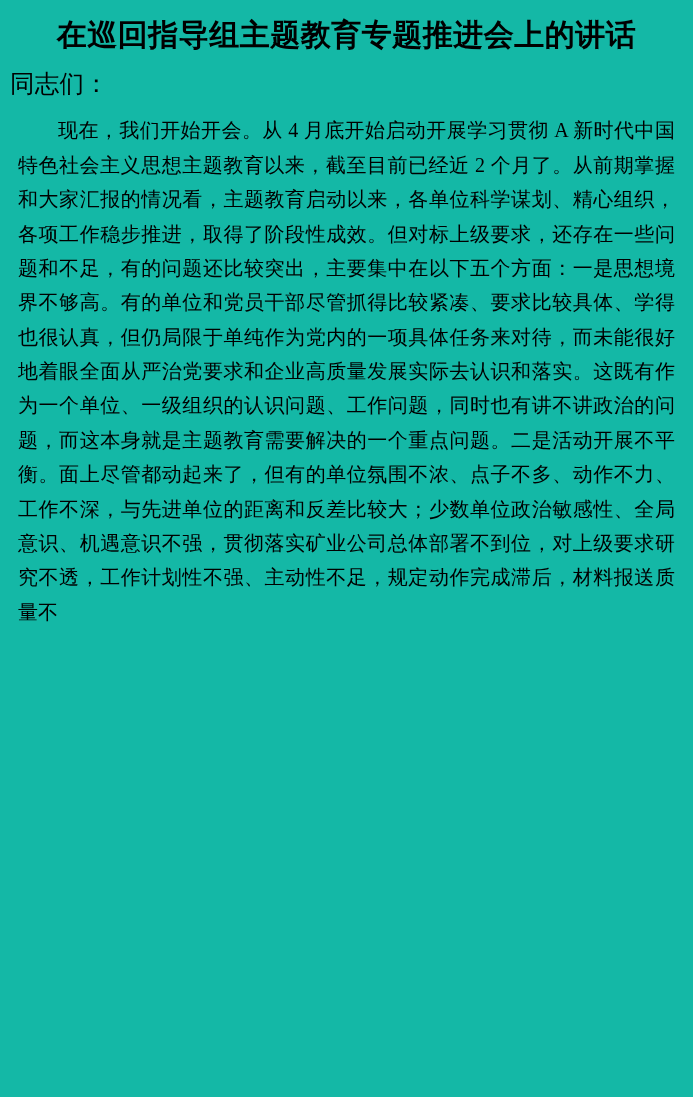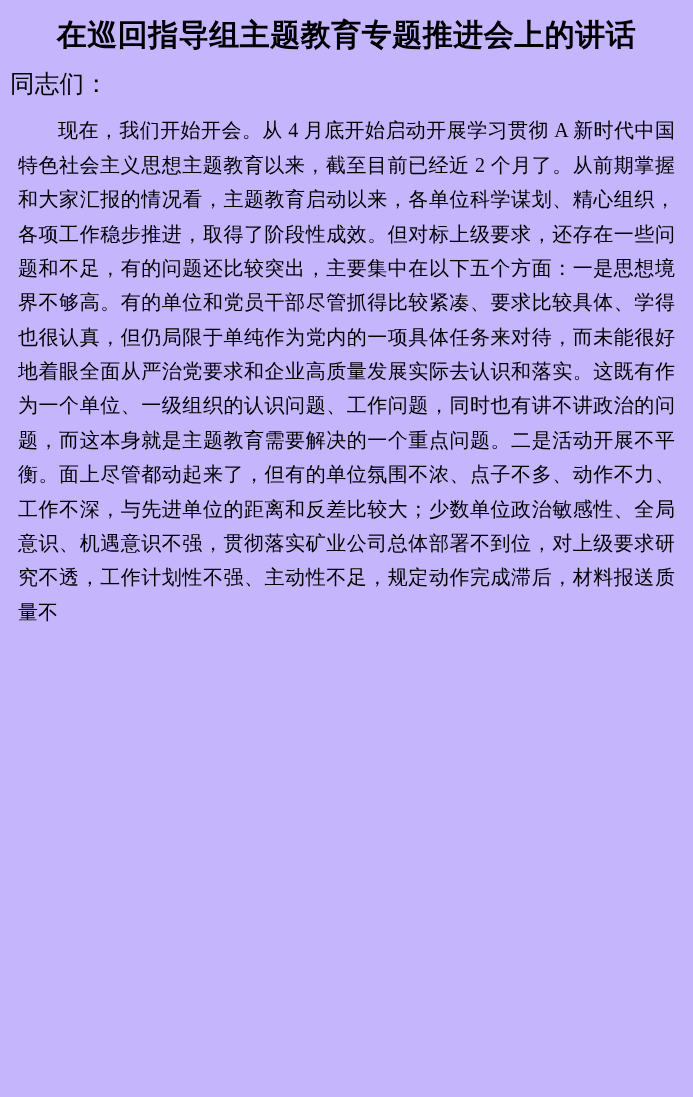--- a/index.html
+++ b/index.html
@@ -12,21 +12,21 @@
     height: 1097px;
     overflow: hidden;
     font-family: "Liberation Serif", "DejaVu Serif", serif;
     color: #000000;
   }
   .page {
     box-sizing: border-box;
     width: 693px;
     height: 1097px;
     padding: 14px 10px 0 10px;
-    background: #c4b5fd;
+    background: #14b8a6;
   }
   .doc-title {
     font-family: "Liberation Sans", "DejaVu Sans", sans-serif;
     font-weight: bold;
     font-size: 30px;
     line-height: 1.38;
     text-align: center;
     letter-spacing: 0.5px;
     margin: 0 0 10px 0;
     color: #000000;

